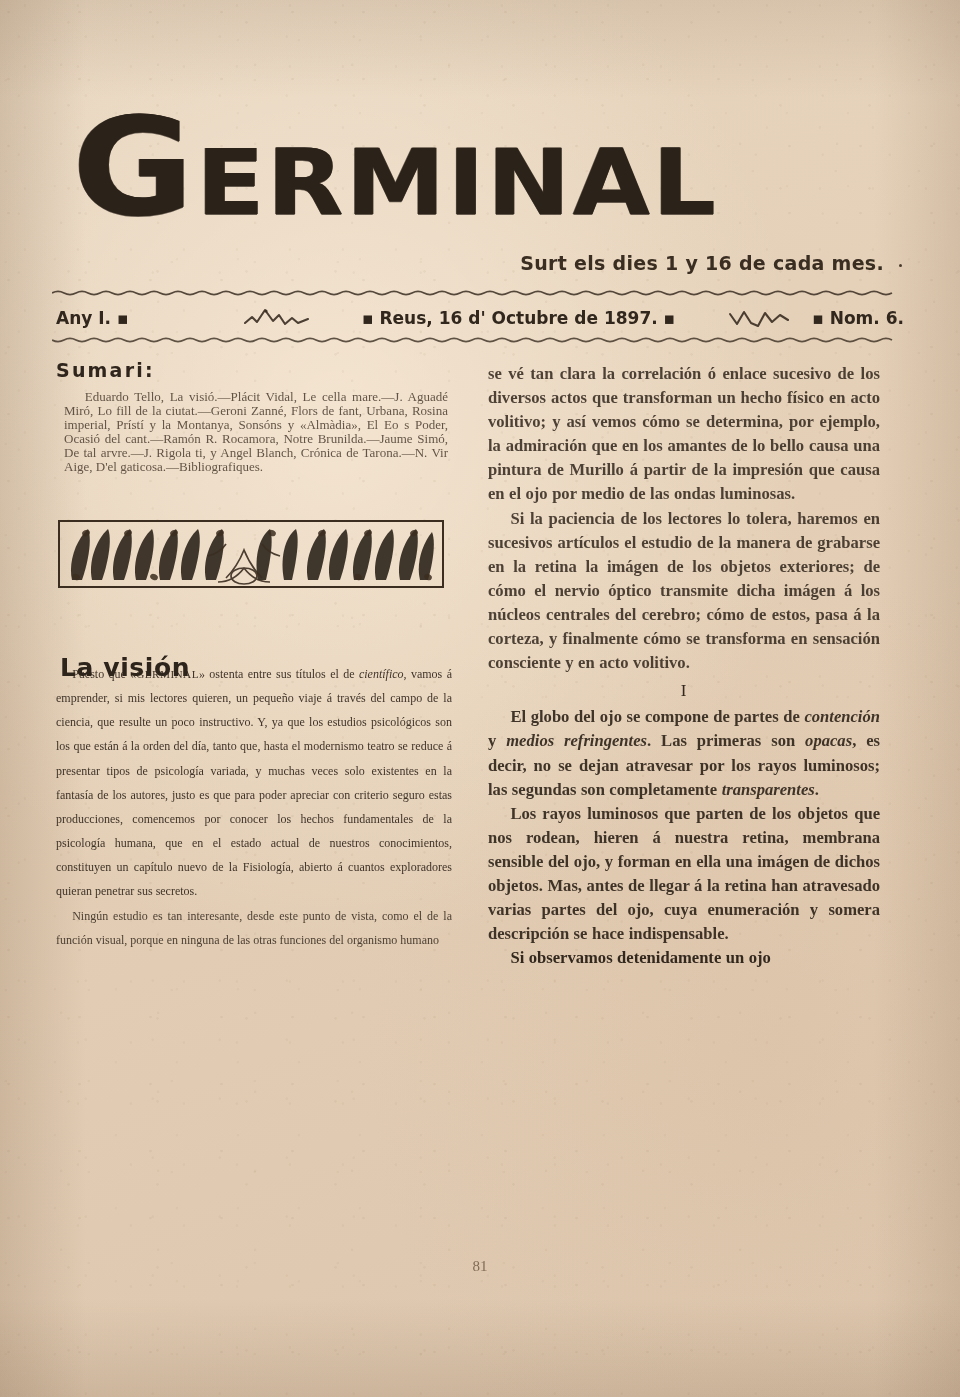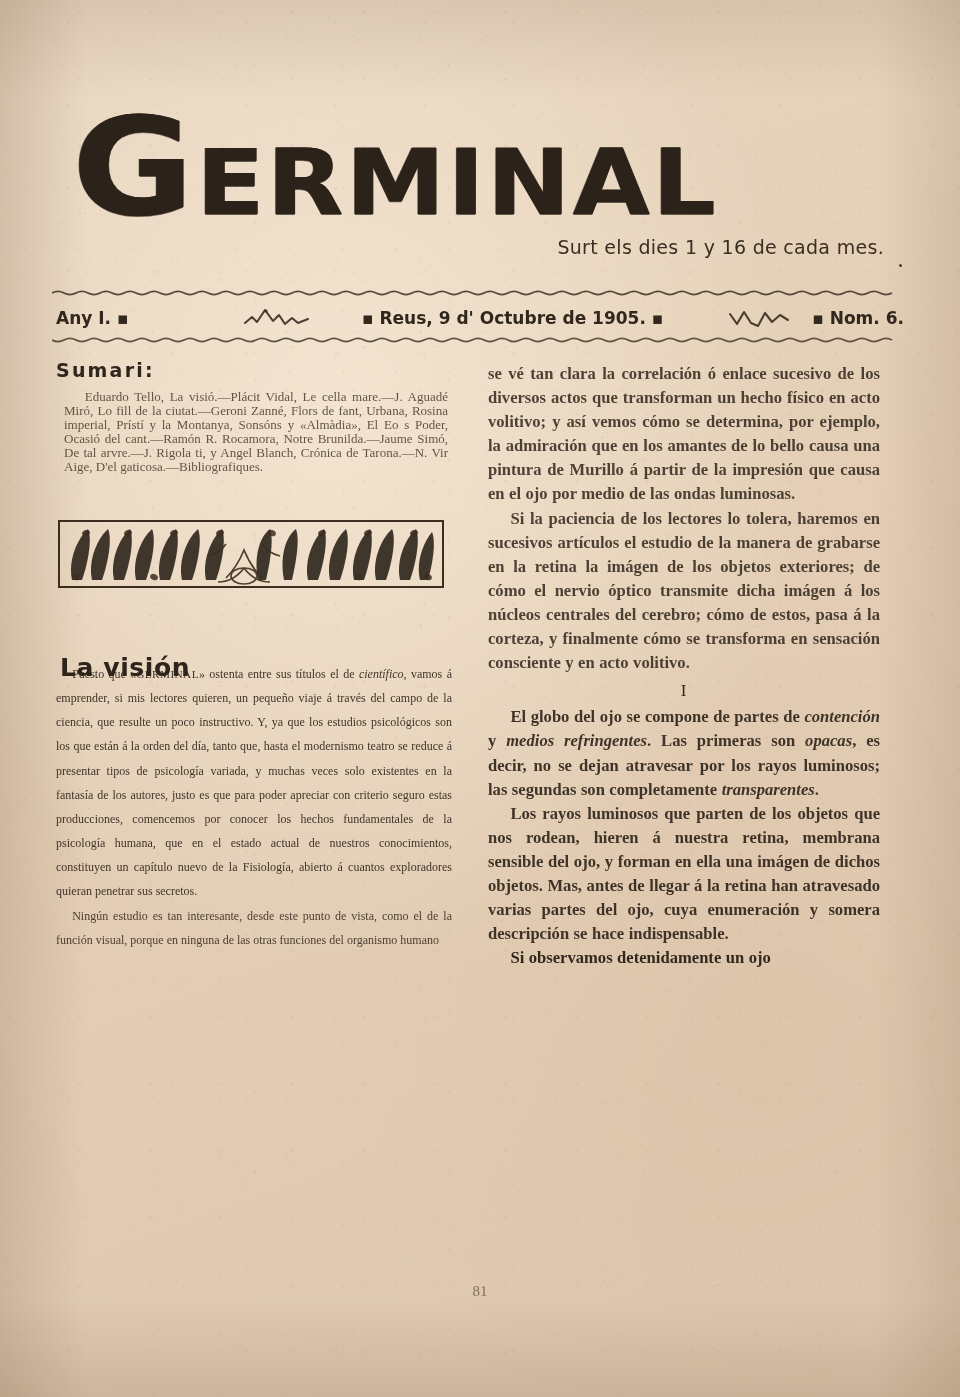--- a/index.html
+++ b/index.html
@@ -85,23 +85,23 @@
   }
   .masthead-title .cap {
     font-size: 128px;
   }
   .masthead-title .smallcaps {
     font-size: 86px;
   }
   .tagline {
     position: absolute;
     right: 76px;
-    top: 132px;
-    font-family: "DejaVu Sans", sans-serif;
-    font-weight: 400;
+    top: 148px;
+    font-family: "DejaVu Sans", sans-serif;
+    font-weight: 700;
     font-size: 19px;
     letter-spacing: .3px;
     color: #3a2e22;
     filter: blur(.2px);
     white-space: nowrap;
   }
   .tagline-dot {
     position: absolute;
     right: 58px;
     top: 160px;
@@ -237,21 +237,20 @@
   
   .folio {
     position: absolute;
     left: 0; right: 0;
     top: 1258px;
     text-align: center;
     font-size: 15px;
     color: #6a5440;
     opacity: .8;
     filter: blur(.4px);
-    margin-top: 25px;
   }
 
   
   .fade-a { opacity: .93; }
   .fade-b { opacity: .86; }
 </style>
 </head>
 <body>
 
 <div class="page">
@@ -282,21 +281,21 @@
       </span>
 
       <span class="squiggle-l">
         <svg width="70" height="24" viewBox="0 0 70 24">
           <path d="M3,17 L10,11 L15,16 L23,4 L31,15 L37,9 L43,18 L50,12 L56,17 L66,13" fill="none" stroke="#3a2e22" stroke-width="2.1" stroke-linecap="round" stroke-linejoin="round" opacity=".9"></path>
           <circle cx="24" cy="5" r="1.6" fill="#3a2e22" opacity=".9"></circle>
         </svg>
       </span>
 
       <span class="issue-place">
-        <span class="bullet-mark">▪ </span><span>Reus, 9 d' Octubre de 1905.</span><span class="bullet-mark"> ▪</span>
+        <span class="bullet-mark">▪ </span><span>Reus, 16 d' Octubre de 1897.</span><span class="bullet-mark"> ▪</span>
       </span>
 
       <span class="squiggle-r">
         <svg width="70" height="24" viewBox="0 0 70 24">
           <path d="M4,8 L11,18 L18,6 L25,17 L32,20 L39,7 L46,16 L54,9 L62,14" fill="none" stroke="#3a2e22" stroke-width="2.1" stroke-linecap="round" stroke-linejoin="round" opacity=".9"></path>
         </svg>
       </span>
 
       <span class="issue-num">
         <span class="bullet-mark">▪ </span><span>Nom. 6.</span>

